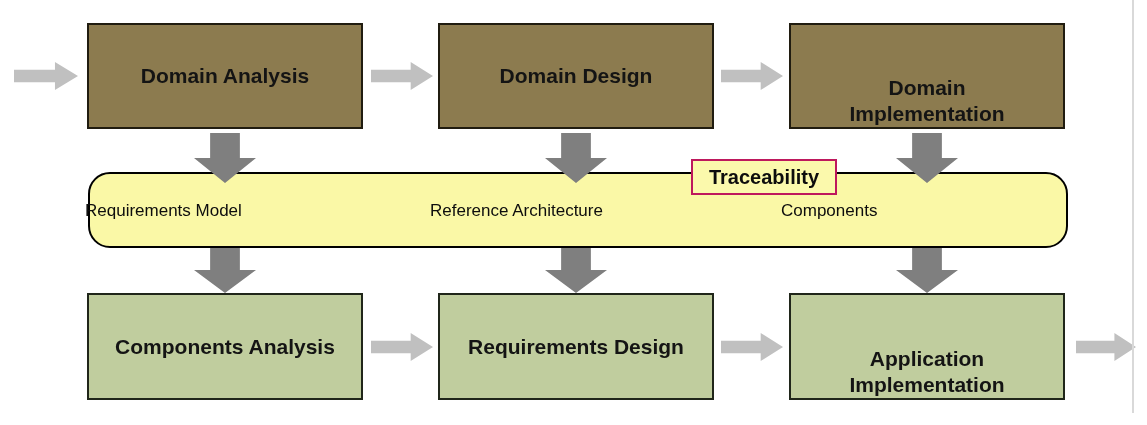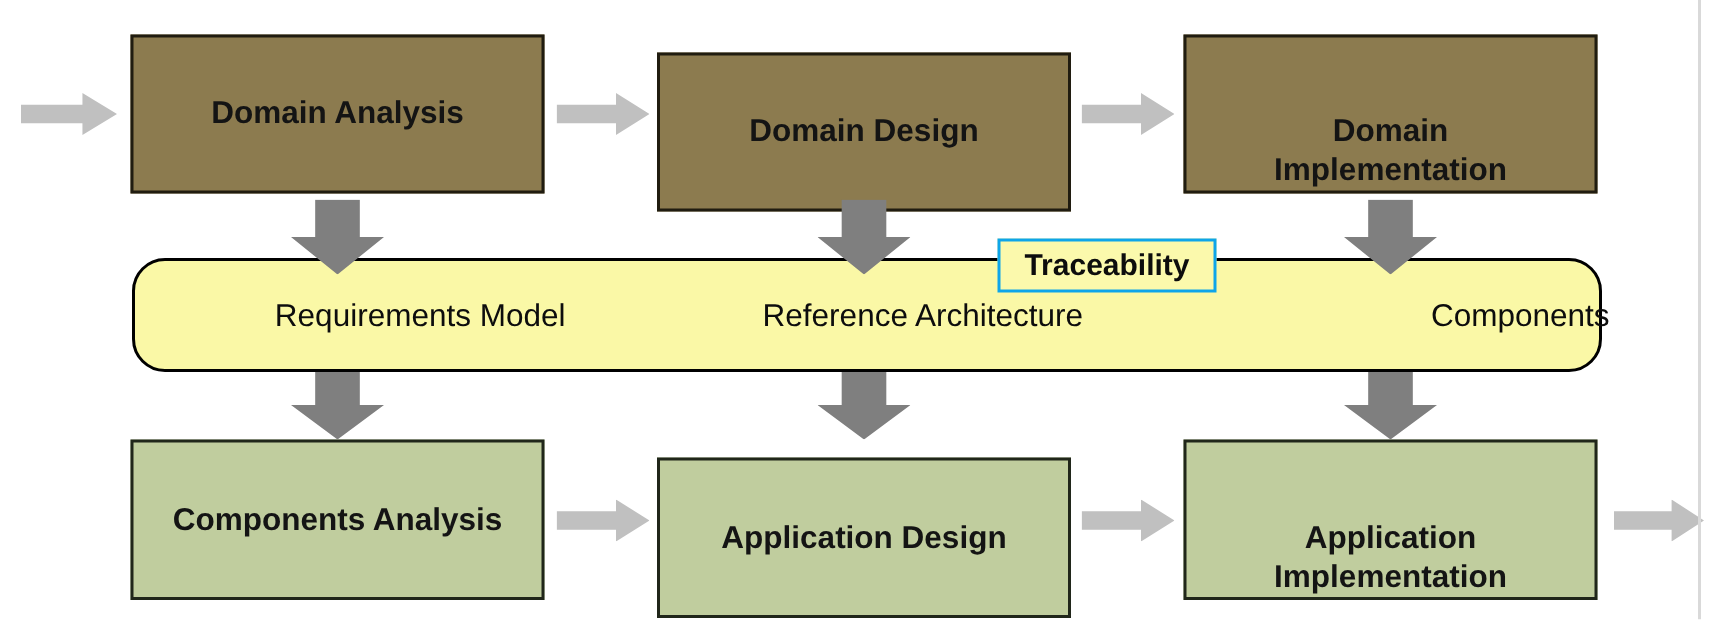--- a/index.html
+++ b/index.html
@@ -36,57 +36,57 @@
   }
   .box.app {
     background: var(--app-box-bg, #C0CD9E);
     border: 2px solid var(--app-box-border, #20261a);
   }
   .box .lbl { display: inline-block; }
   .box .lbl.narrow { max-width: 200px; }
   .row-top .box { top: 23px; }
   .row-bottom .box { top: 293px; height: 107px; }
   .col1 { left: 87px; }
-  .col2 { left: 438px; margin-top: 12px; }
+  .col2 { left: 438px; }
   .col3 { left: 789px; align-items: flex-end; }
   
   .band {
     position: absolute;
     left: 88px;
     top: 172px;
     width: 980px;
     height: 76px;
     box-sizing: border-box;
     background: var(--band-bg, #FAF8A6);
     border: 2px solid var(--band-border, #000000);
     border-radius: 22px;
     z-index: 1;
   }
   .band-item {
     position: absolute;
     top: 197px;
     height: 28px;
     line-height: 28px;
-    text-align: right;
-    font-size: 21px;
+    text-align: left;
+    font-size: 17px;
     color: #0d0d0d;
     z-index: 2;
   }
   .band-item.b1 { left: 85px;  width: 292px; }
   .band-item.b2 { left: 430px; width: 292px; }
   .band-item.b3 { left: 781px; width: 292px; }
   .traceability {
     position: absolute;
-    left: 665px;
+    left: 691px;
     top: 159px;
     width: 146px;
     height: 36px;
     box-sizing: border-box;
     background: var(--traceability-bg, #FBF9AC);
-    border: 2px solid #0ea5e9;
+    border: 2px solid #be185d;
     display: flex;
     align-items: center;
     justify-content: center;
     font-weight: bold;
     font-size: 20px;
     color: #0d0d0d;
     z-index: 3;
   }
   
   .down-arrow {
@@ -163,21 +163,21 @@
   <div class="down-arrow lower c1"></div>
   <div class="down-arrow lower c2"></div>
   <div class="down-arrow lower c3"></div>
 
   <div class="row-bottom">
     <div class="box app col1">
       <span class="lbl">Components Analysis</span>
     </div>
     <div class="right-arrow r-bottom ra-b12"></div>
     <div class="box app col2">
-      <span class="lbl">Application Design</span>
+      <span class="lbl">Requirements Design</span>
     </div>
     <div class="right-arrow r-bottom ra-b23"></div>
     <div class="box app col3">
       <span class="lbl narrow">Application Implementation</span>
     </div>
   </div>
 
   <div class="right-arrow r-bottom ra-exit"></div>
 
   <div class="page-edge"></div>

